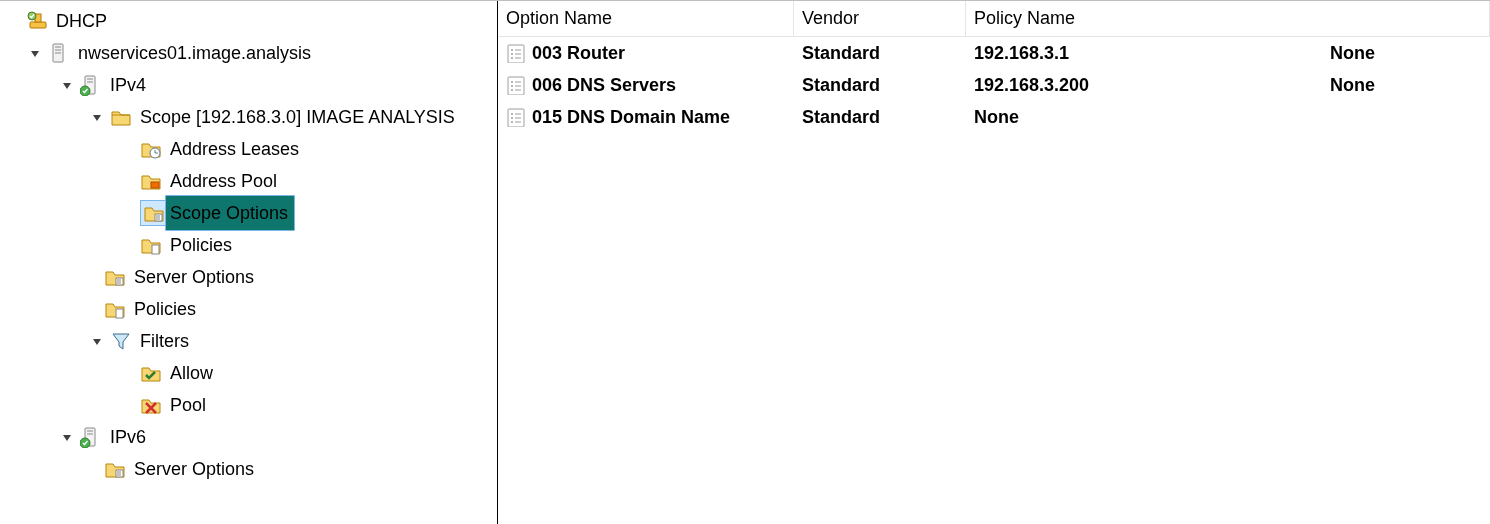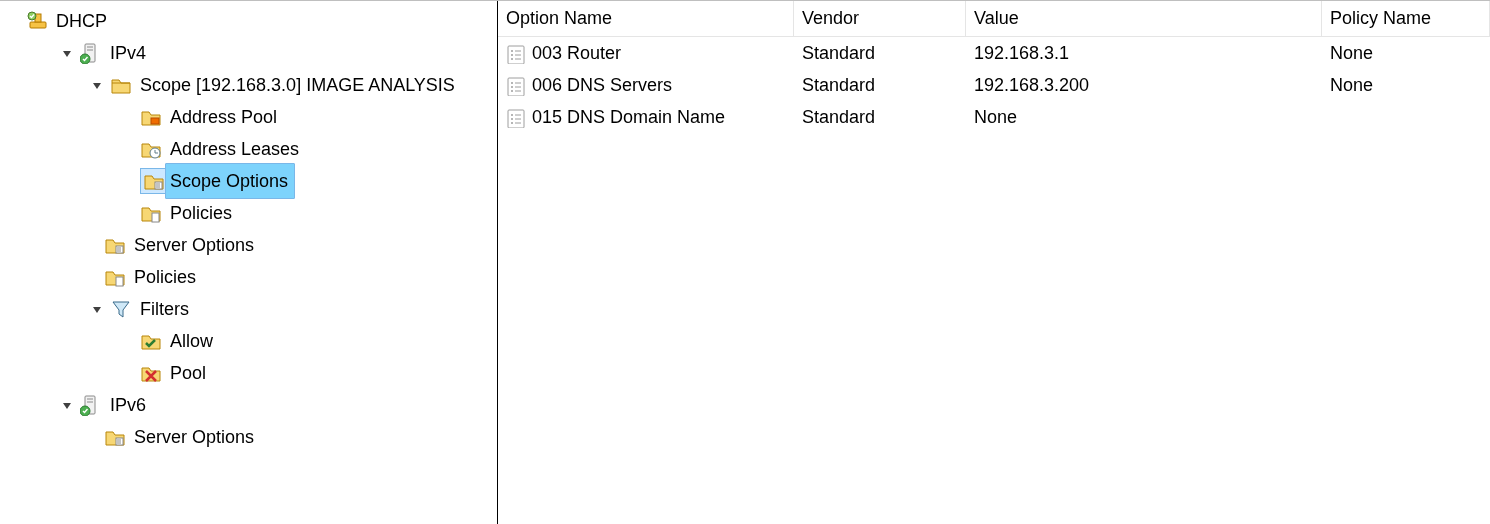--- a/index.html
+++ b/index.html
@@ -44,21 +44,21 @@
   .ic {
     width: 22px; height: 22px;
     display: inline-flex;
     align-items: center; justify-content: center;
     margin-right: 6px;
     flex: 0 0 22px;
   }
   .ic svg { display:block; }
   .lbl { padding: 0 2px; }
   .selected .lbl {
-    background: #7dd3fc;
+    background: #0f766e;
     border: 1px solid #7ab7e8;
     border-radius: 1px;
     padding: 1px 6px 1px 4px;
   }
   .selected .ic {
     background: #cde8ff;
     border-top: 1px solid #7ab7e8;
     border-bottom: 1px solid #7ab7e8;
     border-left: 1px solid #7ab7e8;
     height: 26px;
@@ -96,22 +96,23 @@
     height: 100%;
     display:flex; align-items:center;
   }
   .list-body .row {
     display: flex;
     height: 32px;
     align-items: center;
   }
   .list-body .cell {
     padding: 0 8px;
-    display:flex; align-items:flex-end;
+    display:flex; align-items:flex-start;
     gap:6px;
+    font-weight:bold;
   }
   .col-option { width: 296px; flex:0 0 296px; }
   .col-vendor { width: 172px; flex:0 0 172px; }
   .col-value  { width: 356px; flex:0 0 356px; }
   .col-policy { flex: 1; }
   .option-ic {
     width:20px; height:20px;
     display:inline-flex; align-items:center; justify-content:center;
     flex:0 0 20px;
   }
@@ -203,20 +204,33 @@
     <div class="tree-row in0">
       <span class="tw"></span>
       <span class="ic">
           <svg width="22" height="22">
             <use href="#dhcp-root"></use>
           </svg>
         </span>
       <span class="lbl">DHCP</span>
     </div>
 
+    <div class="tree-row in1">
+      <span class="tw">
+          <svg width="12" height="12">
+            <use href="#chev-open"></use>
+          </svg>
+        </span>
+      <span class="ic">
+          <svg width="22" height="22">
+            <use href="#server"></use>
+          </svg>
+        </span>
+      <span class="lbl">nwservices01.image.analysis</span>
+    </div>
 
     <div class="tree-row in2">
       <span class="tw">
           <svg width="12" height="12">
             <use href="#chev-open"></use>
           </svg>
         </span>
       <span class="ic">
           <svg width="22" height="22">
             <use href="#server-ok"></use>
@@ -235,33 +249,33 @@
           <svg width="22" height="22">
             <use href="#folder"></use>
           </svg>
         </span>
       <span class="lbl">Scope [192.168.3.0] IMAGE ANALYSIS</span>
     </div>
 
     <div class="tree-row in4">
       <span class="ic">
           <svg width="22" height="22">
+            <use href="#folder-leases"></use>
+          </svg>
+        </span>
+      <span class="lbl">Address Leases</span>
+    </div>
+
+    <div class="tree-row in4">
+      <span class="ic">
+          <svg width="22" height="22">
             <use href="#folder-pool"></use>
           </svg>
         </span>
       <span class="lbl">Address Pool</span>
-    </div>
-
-    <div class="tree-row in4">
-      <span class="ic">
-          <svg width="22" height="22">
-            <use href="#folder-leases"></use>
-          </svg>
-        </span>
-      <span class="lbl">Address Leases</span>
     </div>
 
 
     <div class="tree-row in4 selected">
       <span class="ic">
           <svg width="22" height="22">
             <use href="#folder-opts"></use>
           </svg>
         </span>
       <span class="lbl">Scope Options</span>
@@ -348,21 +362,20 @@
         </span>
       <span class="lbl">Server Options</span>
     </div>
 
   </div>
 
   <div class="list-pane">
     <div class="list-header">
       <div class="col col-option">Option Name</div>
       <div class="col col-vendor">Vendor</div>
-      <div class="col col-value">Value</div>
       <div class="col col-policy">Policy Name</div>
     </div>
     <div class="list-body">
 
       <div class="row">
         <div class="cell col-option">
           <span class="option-ic">
               <svg width="20" height="20">
                 <use href="#option-item"></use>
               </svg>

